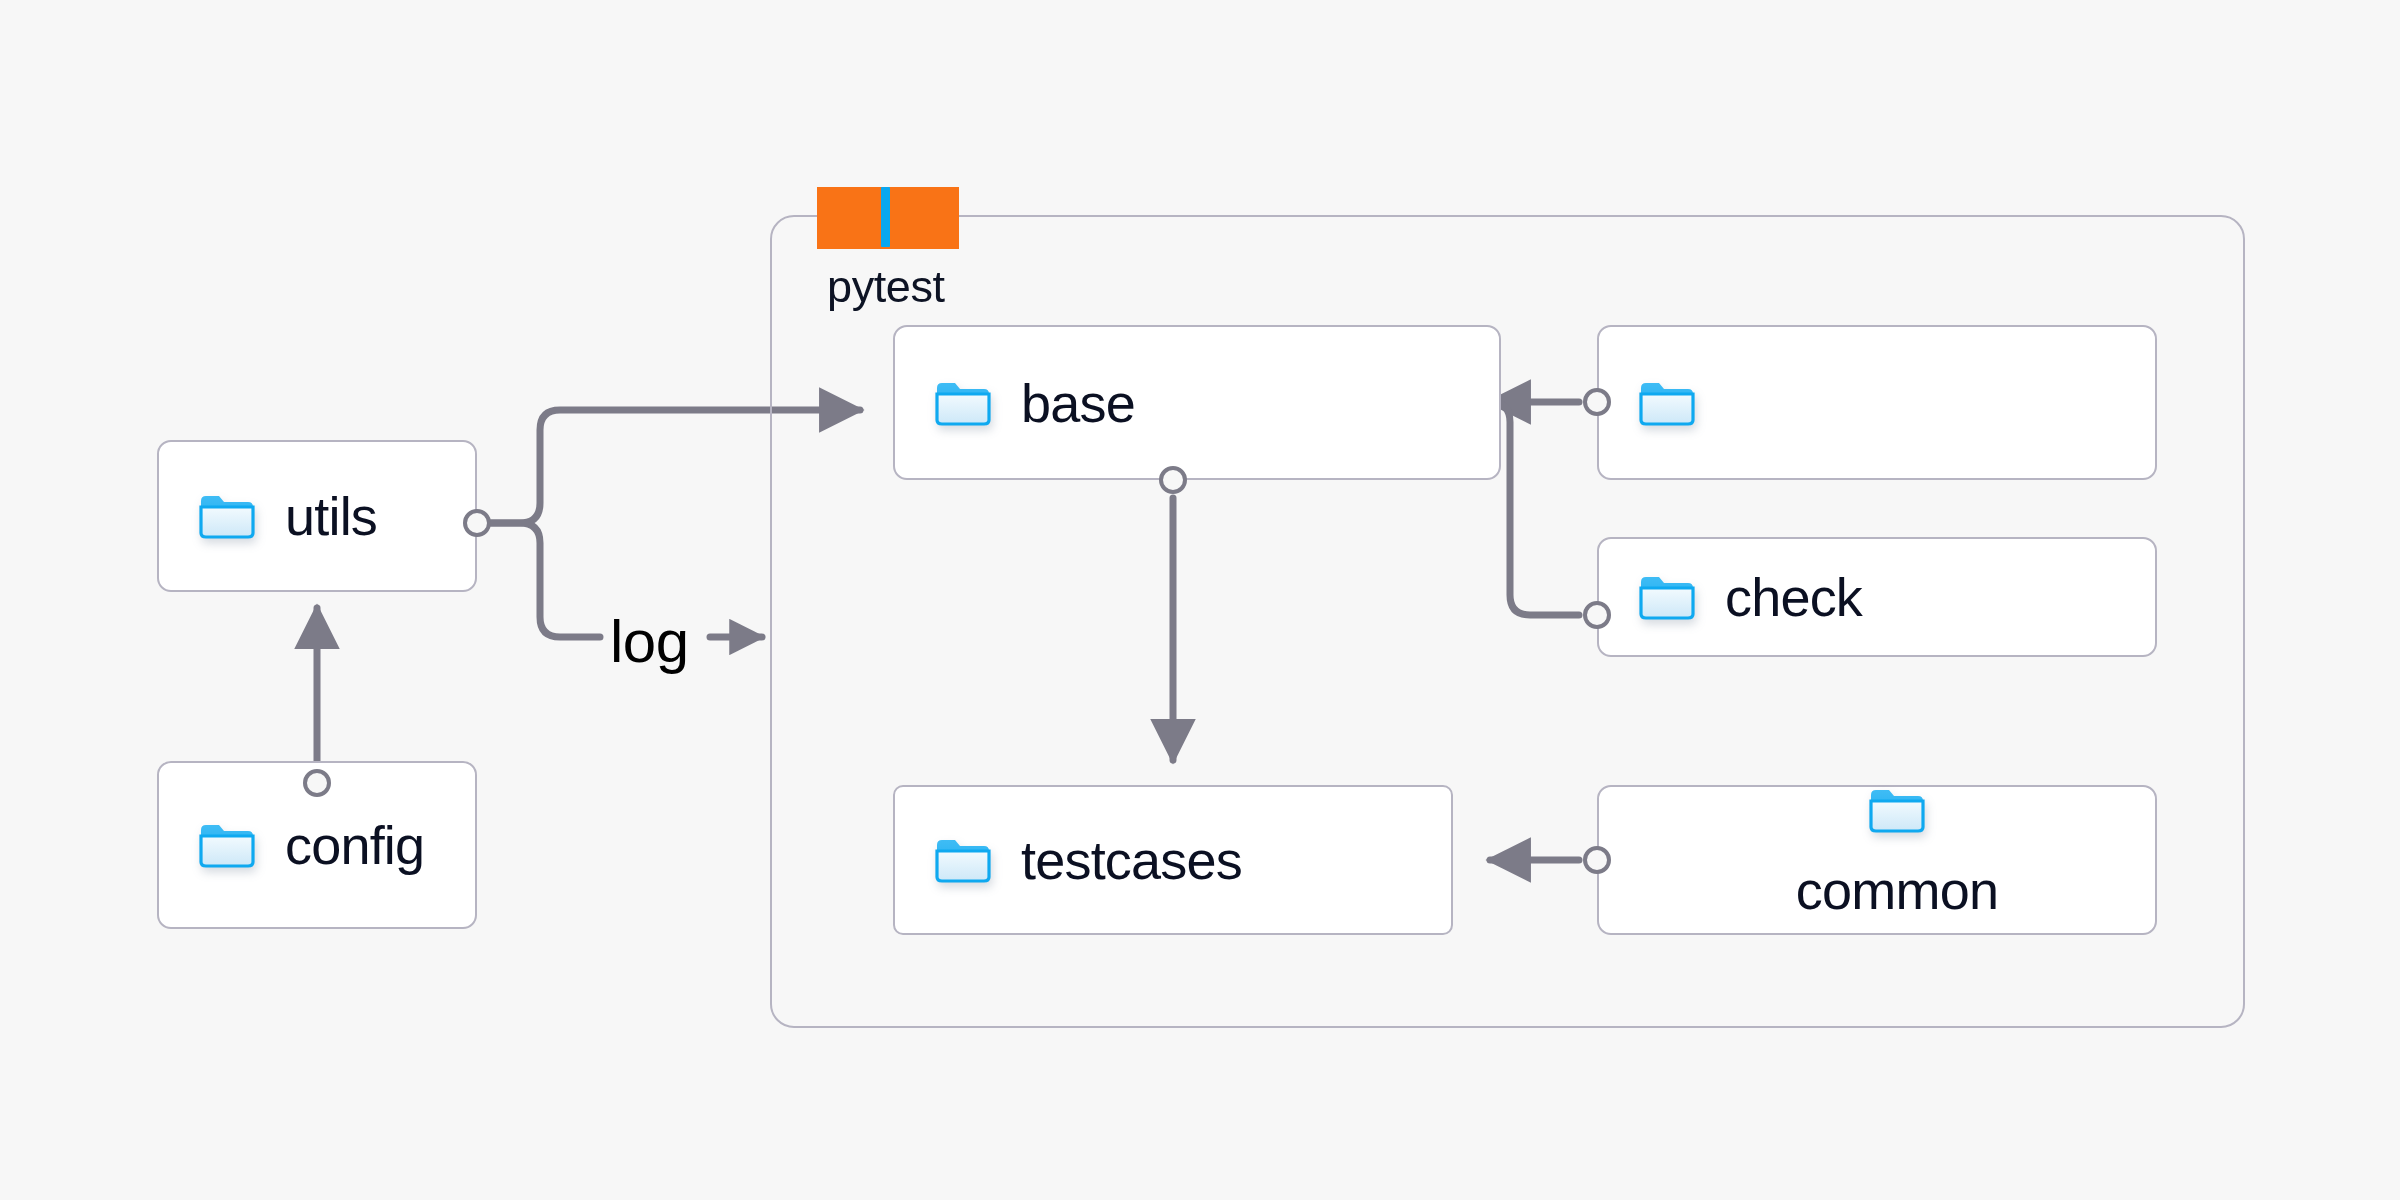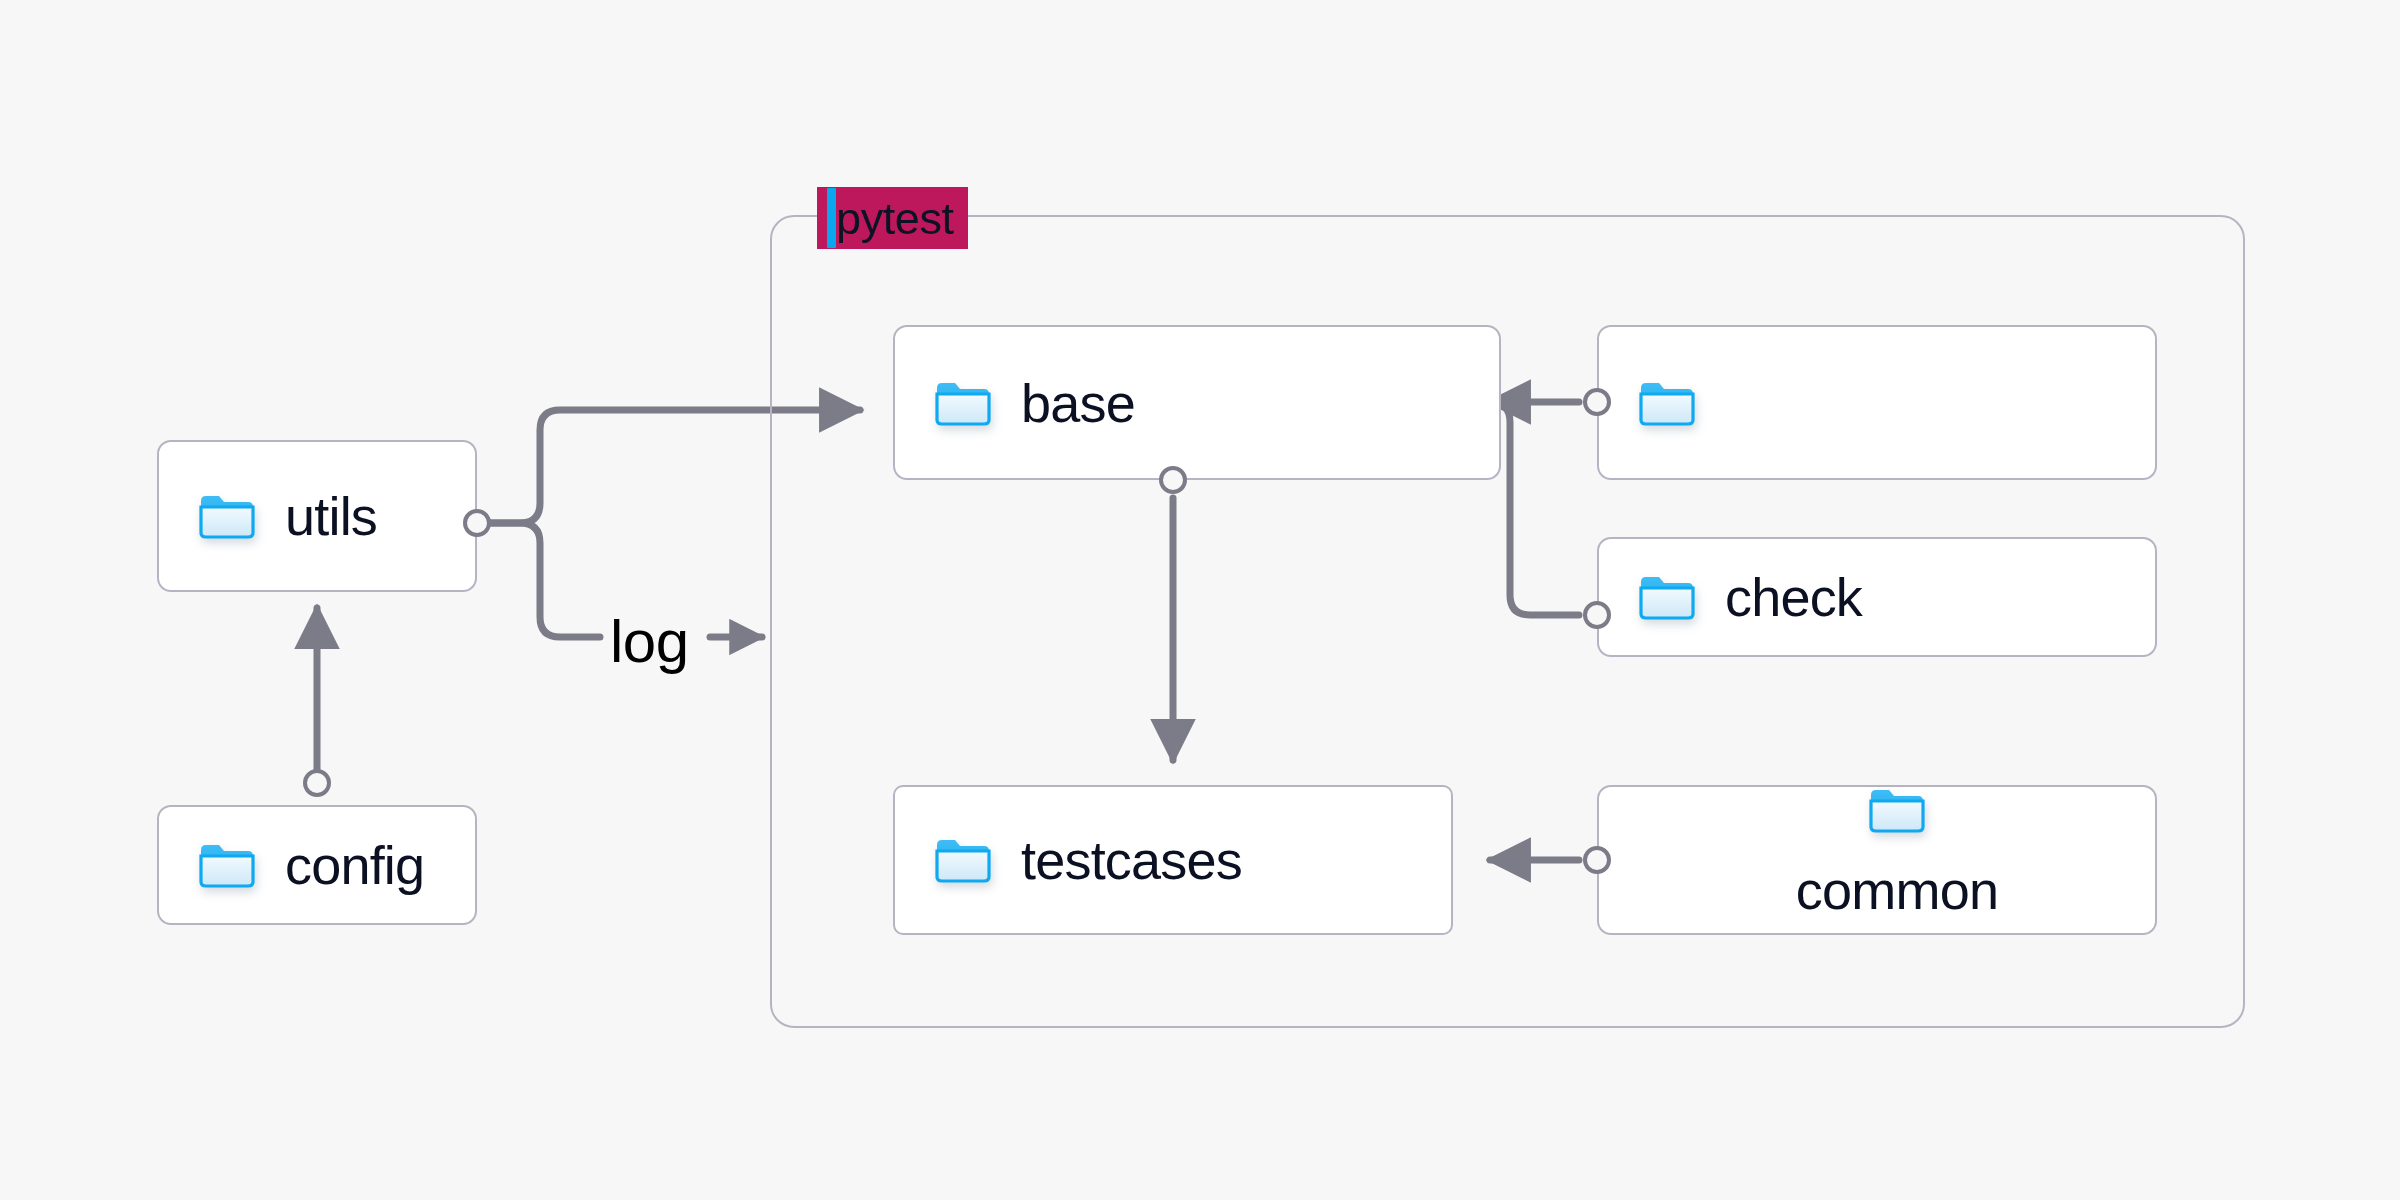--- a/index.html
+++ b/index.html
@@ -38,24 +38,26 @@
     position: absolute;
     box-sizing: border-box;
     border: 2px solid #b6b4c2;
     border-radius: 24px;
     background: transparent;
   }
   .group-label {
     position: absolute;
     display: flex;
     align-items: center;
-    background: #be185d;
+    gap: 17px;
+    background: #f97316;
     padding: 0 14px 0 10px;
     height: 62px;
     white-space: nowrap;
+    flex-direction: column;
   }
   .group-label .bar {
     width: 9px;
     height: 60px;
     background: #0aa7ef;
     border-radius: 1px;
     flex: none;
   }
   .group-label .gtext {
     font-size: 45px;
@@ -171,21 +173,21 @@
     <span class="folder-icon">
       <svg width="56" height="46" viewBox="0 0 56 46">
         <path d="M2 8 Q2 3 7 3 L20 3 L25 9 L49 9 Q54 9 54 14 L54 40 Q54 44 49 44 L7 44 Q2 44 2 40 Z" fill="url(#folderTab)"></path>
         <path d="M2 14 L54 14 L54 40 Q54 44 49 44 L7 44 Q2 44 2 40 Z" fill="url(#folderGrad)" stroke="#0fa9f0" stroke-width="3.2"></path>
       </svg>
     </span>
     <span class="node-label">utils</span>
   </div>
   <div class="handle" style="left:463px; top:509px;"></div>
 
-  <div class="node" style="left:157px; top:805px; width:320px; height:120px;">
+  <div class="node" style="left:157px; top:761px; width:320px; height:168px;">
     <span class="folder-icon">
       <svg width="56" height="46" viewBox="0 0 56 46">
         <path d="M2 8 Q2 3 7 3 L20 3 L25 9 L49 9 Q54 9 54 14 L54 40 Q54 44 49 44 L7 44 Q2 44 2 40 Z" fill="url(#folderTab)"></path>
         <path d="M2 14 L54 14 L54 40 Q54 44 49 44 L7 44 Q2 44 2 40 Z" fill="url(#folderGrad)" stroke="#0fa9f0" stroke-width="3.2"></path>
       </svg>
     </span>
     <span class="node-label">config</span>
   </div>
   <div class="handle" style="left:303px; top:769px;"></div>
 

